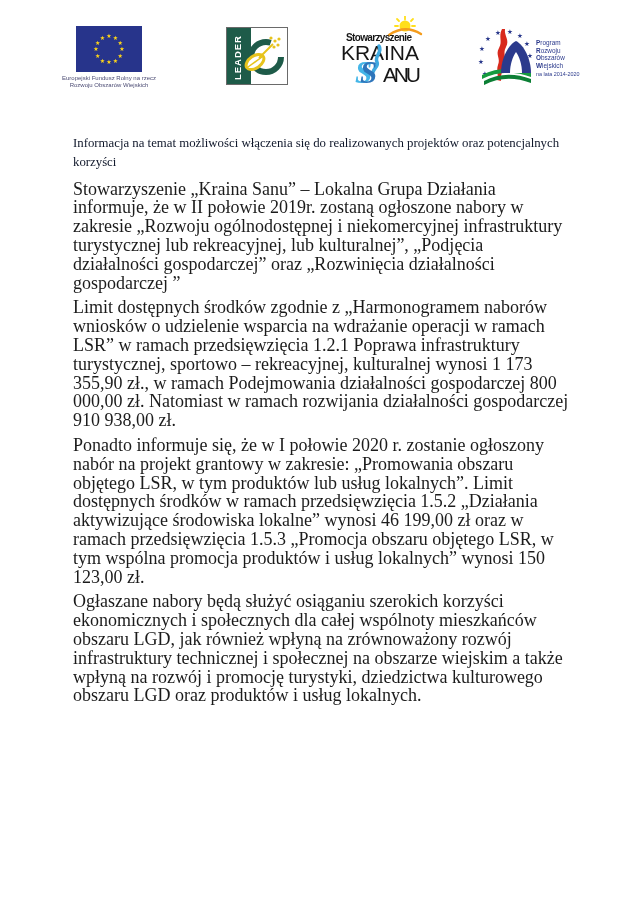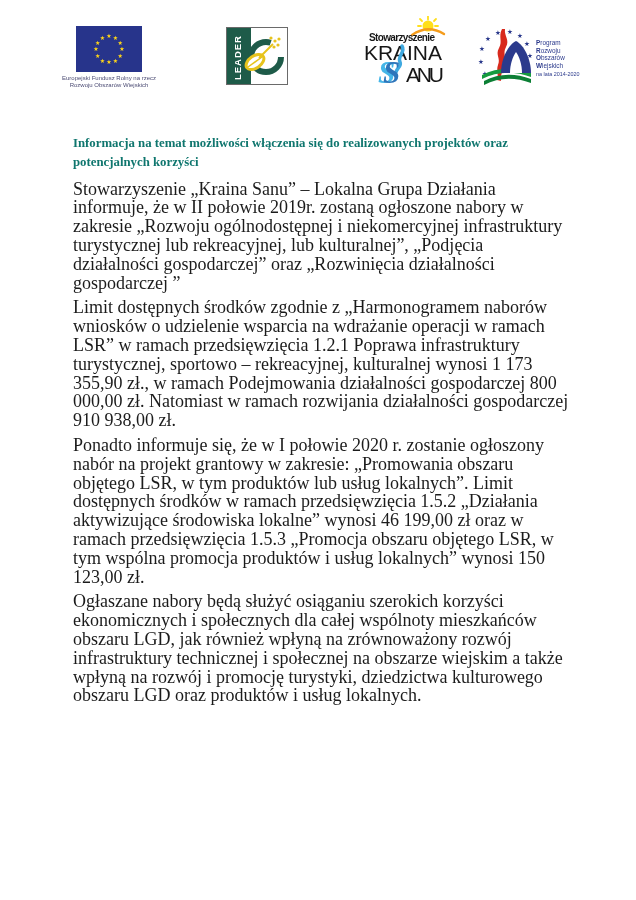--- a/index.html
+++ b/index.html
@@ -16,36 +16,36 @@
   .eu-logo{position:absolute;left:39px;top:26px;width:140px;text-align:center;}
   .eu-logo svg{display:block;margin:0 auto;}
   .eu-caption{margin-top:3px;font-family:"Liberation Sans",sans-serif;
     font-size:6px;line-height:7px;color:#4c4c74;}
   .eu-star{font-size:6px;fill:#FFD617;text-anchor:middle;font-family:"DejaVu Sans",sans-serif;}
 
   .leader-logo{position:absolute;left:226px;top:27px;}
   .leader-label{font-family:"Liberation Sans",sans-serif;font-size:9.5px;font-weight:bold;
     letter-spacing:2px;fill:#ffffff;}
 
-  .kraina-logo{position:absolute;left:362px;top:16px;}
+  .kraina-logo{position:absolute;left:339px;top:16px;}
   .kraina-assoc{font-family:"Liberation Sans",sans-serif;font-size:10px;font-weight:bold;fill:#161616;}
   .kraina-name{font-family:"Liberation Sans",sans-serif;font-size:21px;fill:#161616;}
   .kraina-s{font-family:"Liberation Serif",serif;font-size:31px;font-style:italic;font-weight:bold;}
 
   .prow-logo{position:absolute;left:477px;top:28px;display:flex;align-items:flex-start;gap:3px;}
   .prow-star{font-size:6.5px;fill:#2B3A8C;text-anchor:middle;font-family:"DejaVu Sans",sans-serif;}
   .prow-text{padding-top:11px;font-family:"Liberation Sans",sans-serif;
     font-size:6.4px;line-height:7.6px;color:#2B3A8C;}
   .prow-text .pline{display:block;}
   .prow-text .pline::first-letter{font-weight:bold;}
   .prow-years{display:block;margin-top:2px;font-size:5.4px;color:#2B3A8C;}
 
   
   .doc-body{padding:0 0 0 73px;}
-  .doc-title{font-size:12.8px;line-height:18.8px;font-weight:bold;color:#0f766e;
+  .doc-title{font-size:12.8px;line-height:18.8px;font-weight:normal;color:#0f172a;
     margin:3px 0 8px 0;width:500px;}
   .para{font-size:18px;line-height:18.8px;color:#1b1b1b;margin:0 0 6px 0;width:500px;}
 </style>
 </head>
 <body>
 
 <div class="page">
 
   <header class="logo-header">
 

